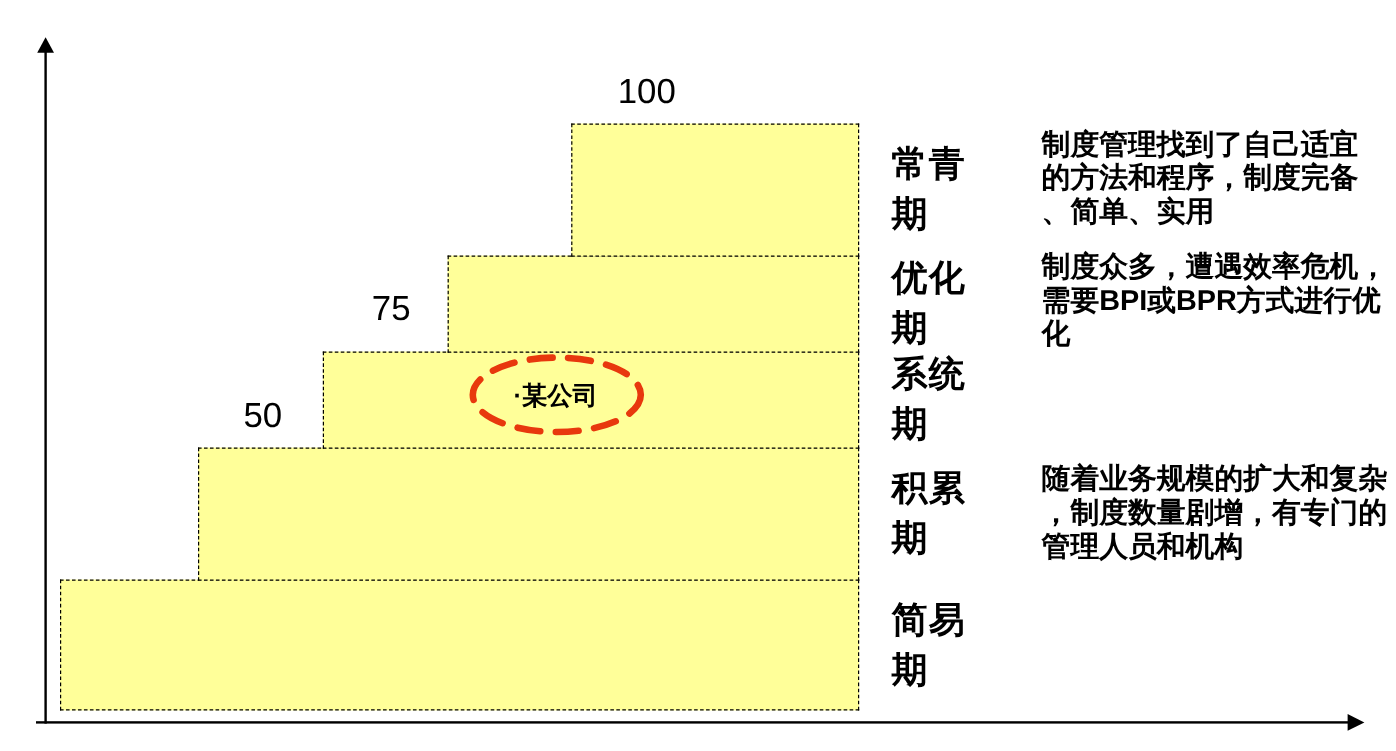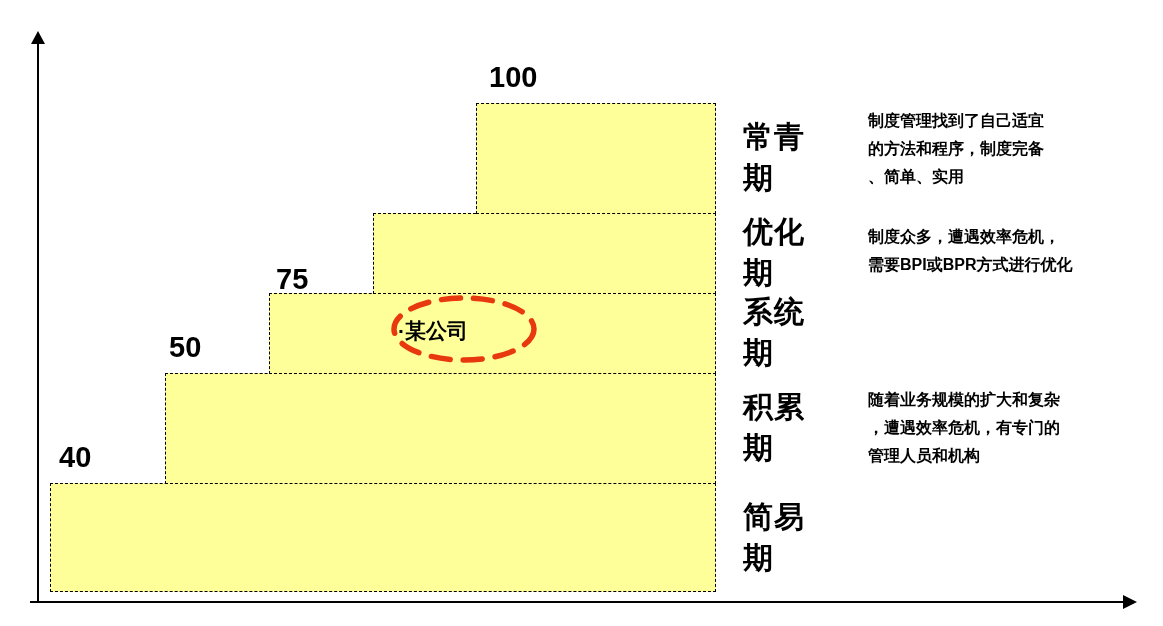--- a/index.html
+++ b/index.html
@@ -37,28 +37,28 @@
   .bar-1 { left: 50px;  top: 483px; width: 666px; height: 109px; }
   .bar-2 { left: 165px; top: 373px; width: 551px; height: 111px; }
   .bar-3 { left: 269px; top: 293px; width: 447px; height: 81px;  }
   .bar-4 { left: 373px; top: 213px; width: 343px; height: 81px;  }
   .bar-5 { left: 476px; top: 103px; width: 240px; height: 111px; }
 
   
   .score {
     position: absolute;
     width: 100px;
-    text-align: left;
+    text-align: center;
     font-size: 29px;
-    font-weight: bold;
+    font-weight: normal;
     line-height: 34px;
   }
   .score-1 { left: 59px;  top: 440px; }
   .score-2 { left: 169px; top: 330px; }
-  .score-3 { left: 276px; top: 262px; }
+  .score-3 { left: 276px; top: 241px; }
   .score-4 { left: 378px; top: 170px; }
   .score-5 { left: 489px; top: 60px;  }
 
   
   .stage-row {
     position: absolute;
     left: 743px;
     width: 420px;
     display: flex;
     align-items: center;
@@ -72,35 +72,36 @@
   .stage-name {
     flex: none;
     width: 76px;
     font-size: 30px;
     font-weight: bold;
     letter-spacing: 1px;
   }
   .stage-desc {
     margin-left: 49px;
     width: 288px;
-    font-size: 16px;
+    font-size: 24px;
     font-weight: bold;
     line-height: 28px;
     white-space: pre-line;
   }
   .stage-row-4 .stage-desc { position: relative; top: -14px; margin-top: 24px; }
   .stage-row-5 .stage-desc { position: relative; top: -9px; }
 
   
   .highlight-ellipse { position: absolute; left: 385px; top: 290px; width: 158px; height: 78px; }
   .company-label {
     position: absolute;
     left: 398px;
     top: 317px;
     width: 130px;
+    text-align: center;
     font-size: 21px;
     font-weight: bold;
     line-height: 27px;
   }
 </style>
 </head>
 <body>
 
 <div class="canvas">
 
@@ -108,32 +109,31 @@
   <div class="axis-v"></div>
   <div class="axis-h"></div>
   <div class="arrowhead-right"></div>
 
   <div class="bar bar-1"></div>
   <div class="bar bar-2"></div>
   <div class="bar bar-3"></div>
   <div class="bar bar-4"></div>
   <div class="bar bar-5"></div>
 
-  <div class="score score-1">40</div>
   <div class="score score-2">50</div>
   <div class="score score-3">75</div>
   <div class="score score-5">100</div>
 
   <div class="stage-row stage-row-1">
     <div class="stage-name">简易期</div>
   </div>
   <div class="stage-row stage-row-2">
     <div class="stage-name">积累期</div>
     <div class="stage-desc">随着业务规模的扩大和复杂
-，遭遇效率危机，有专门的
+，制度数量剧增，有专门的
 管理人员和机构</div>
   </div>
   <div class="stage-row stage-row-3">
     <div class="stage-name">系统期</div>
   </div>
   <div class="stage-row stage-row-4">
     <div class="stage-name">优化期</div>
     <div class="stage-desc">制度众多，遭遇效率危机，
 需要BPI或BPR方式进行优化</div>
   </div>

